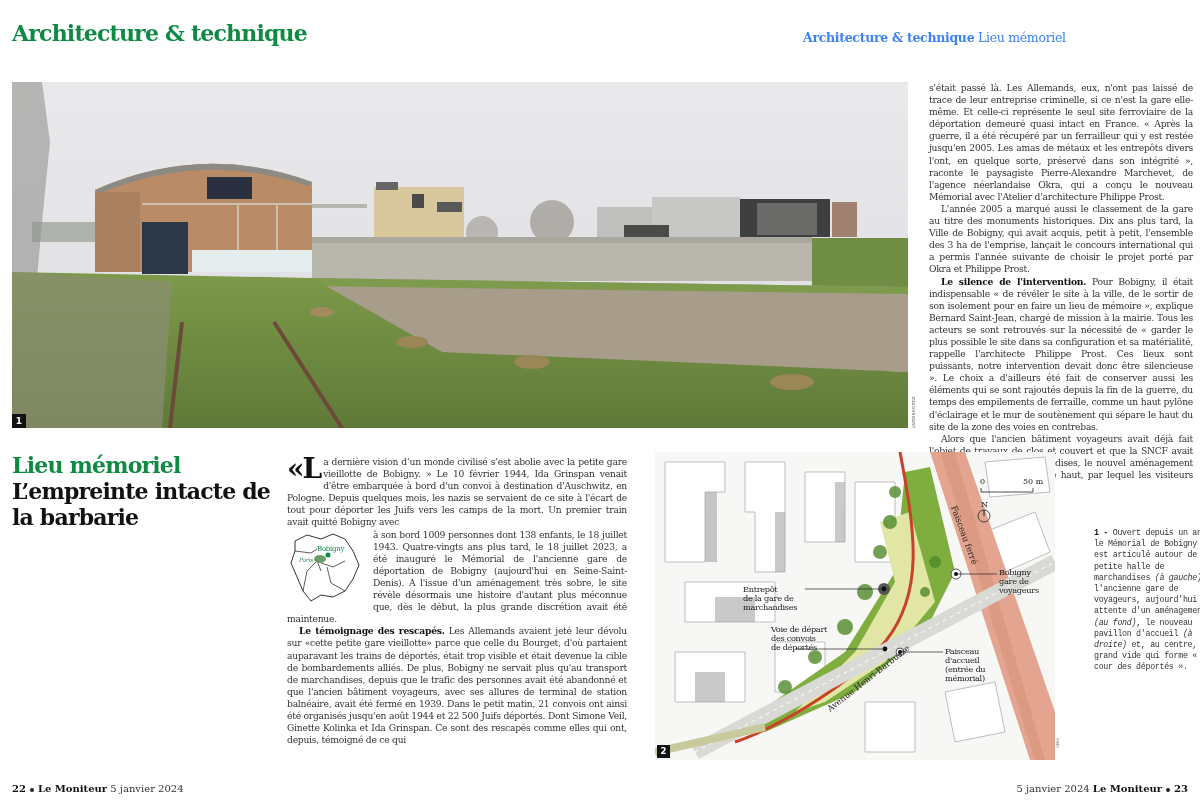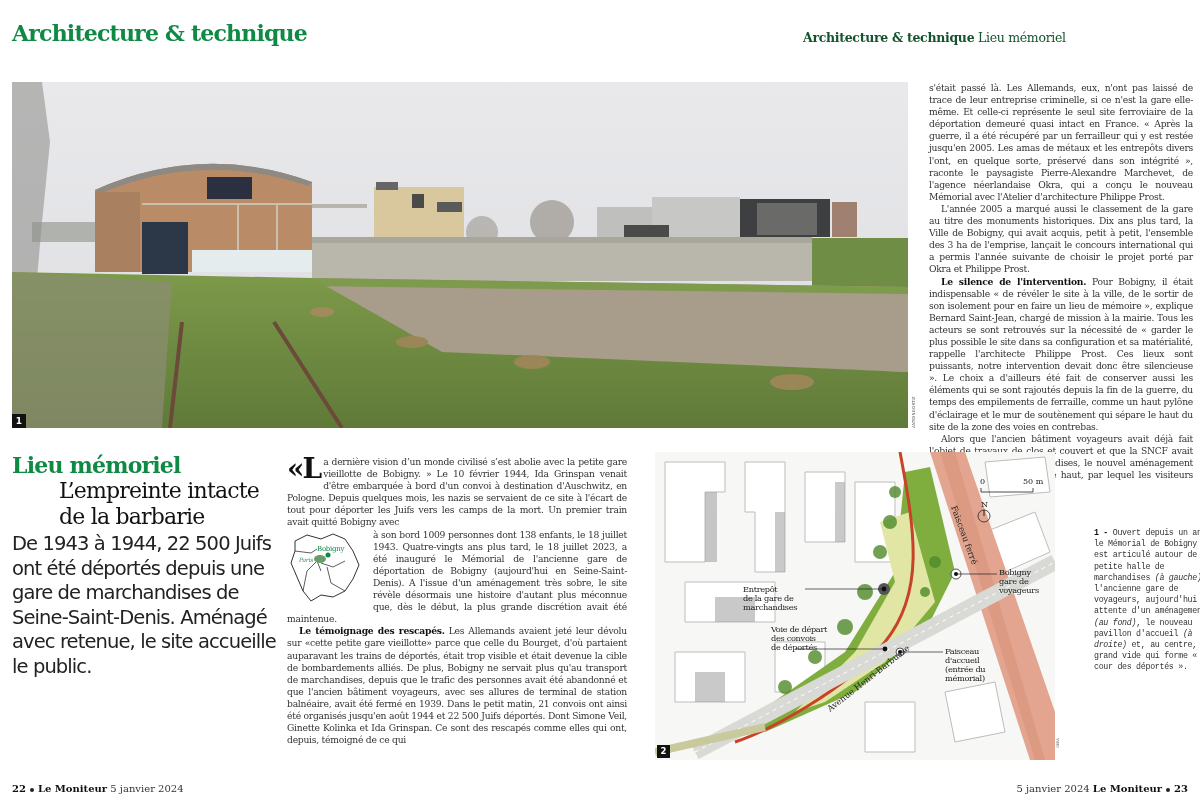--- a/index.html
+++ b/index.html
@@ -6,21 +6,21 @@
   html, body { width: 1200px; height: 807px; background: #ffffff; overflow: hidden; }
   body { position: relative; font-family: "DejaVu Serif", serif; color: #2a2a2a; }
 
   .rubric-left {
     position: absolute; left: 12px; top: 20px;
     font-family: "DejaVu Serif", serif; font-weight: bold;
     font-size: 22px; color: #0f8a44; letter-spacing: -0.8px;
   }
   .rubric-right {
     position: absolute; left: 803px; top: 30px;
-    font-family: "DejaVu Serif", serif; font-size: 12.5px; color: #14532d; letter-spacing: -0.3px;
+    font-family: "DejaVu Serif", serif; font-size: 12.5px; color: #3b82f6; letter-spacing: -0.3px;
   }
   .rubric-right b { font-weight: bold; }
 
   
   .photo {
     position: absolute; left: 12px; top: 82px; width: 896px; height: 346px; overflow: hidden;
     background: #e6e6e8;
   }
   .photo svg { display: block; }
   .photo-num {
@@ -44,22 +44,22 @@
 
   .col-right { position: absolute; left: 929px; top: 82px; width: 264px; }
 
   
   .headline { position: absolute; left: 12px; top: 452px; width: 265px; }
   .kicker {
     font-family: "DejaVu Serif", serif; font-weight: bold; font-size: 22px;
     color: #0f8a44; letter-spacing: -0.8px; line-height: 26px;
   }
   .title {
-    font-family: "DejaVu Serif", serif; font-weight: normal; font-size: 22px;
-    color: #111; letter-spacing: -0.8px; line-height: 26px; margin-left: 47px;
+    font-family: "DejaVu Serif", serif; font-weight: bold; font-size: 22px;
+    color: #111; letter-spacing: -0.8px; line-height: 26px;
   }
   .standfirst {
     font-family: "DejaVu Sans", sans-serif; font-weight: normal; font-size: 19.5px;
     color: #222; letter-spacing: -0.9px; line-height: 24.5px; margin-top: 2px;
   }
 
   .col-mid { position: absolute; left: 287px; top: 456px; width: 340px; }
   .dropcap-line { position: relative; }
   .dropcap {
     float: left; font-family: "DejaVu Serif", serif; font-weight: bold;
@@ -181,21 +181,20 @@
 <div class="col-right col-text">
   <p class="noindent">s'était passé là. Les Allemands, eux, n'ont pas laissé de trace de leur entreprise criminelle, si ce n'est la gare elle-même. Et celle-ci représente le seul site ferroviaire de la déportation demeuré quasi intact en France. « Après la guerre, il a été récupéré par un ferrailleur qui y est restée jusqu'en 2005. Les amas de métaux et les entrepôts divers l'ont, en quelque sorte, préservé dans son intégrité », raconte le paysagiste Pierre-Alexandre Marchevet, de l'agence néerlandaise Okra, qui a conçu le nouveau Mémorial avec l'Atelier d'architecture Philippe Prost.</p>
   <p>L'année 2005 a marqué aussi le classement de la gare au titre des monuments historiques. Dix ans plus tard, la Ville de Bobigny, qui avait acquis, petit à petit, l'ensemble des 3 ha de l'emprise, lançait le concours international qui a permis l'année suivante de choisir le projet porté par Okra et Philippe Prost.</p>
   <p><b>Le silence de l'intervention.</b><span> Pour Bobigny, il était indispensable « de révéler le site à la ville, de le sortir de son isolement pour en faire un lieu de mémoire », explique Bernard Saint-Jean, chargé de mission à la mairie. Tous les acteurs se sont retrouvés sur la nécessité de « garder le plus possible le site dans sa configuration et sa matérialité, rappelle l'architecte Philippe Prost. Ces lieux sont puissants, notre intervention devait donc être silencieuse ». Le choix a d'ailleurs été fait de conserver aussi les éléments qui se sont rajoutés depuis la fin de la guerre, du temps des empilements de ferraille, comme un haut pylône d'éclairage et le mur de soutènement qui sépare le haut du site de la zone des voies en contrebas.</span></p>
   <p>Alors que l'ancien bâtiment voyageurs avait déjà fait l'objet de travaux de clos et couvert et que la SNCF avait rénové la halle de marchandises, le nouvel aménagement s'est concentré sur l'espace haut, par lequel les visiteurs arrivent. Le seuil qu'ils</p>
 </div>
 
 <div class="headline">
   <div class="kicker">Lieu mémoriel</div>
   <div class="title">L’empreinte intacte de la barbarie</div>
-  <div class="standfirst">De 1943 à 1944, 22 500 Juifs ont été déportés depuis une gare de marchandises de Seine-Saint-Denis. Aménagé avec retenue, le site accueille le public.</div>
 </div>
 
 <div class="col-mid col-text">
   <p class="noindent dropcap-line">
     <span class="dropcap">«L</span><span>a dernière vision d’un monde civilisé s’est abolie avec la petite gare vieillotte de Bobigny. » Le 10 février 1944, Ida Grinspan venait d'être embarquée à bord d'un convoi à destination d'Auschwitz, en Pologne. Depuis quelques mois, les nazis se servaient de ce site à l'écart de tout pour déporter les Juifs vers les camps de la mort. Un premier train avait quitté Bobigny avec</span>
   </p>
   <p class="noindent">
     <span class="inset-map">
       <svg width="78" height="72" viewBox="0 0 78 72">
         <path d="M8 10 L20 4 L34 8 L46 3 L58 8 L66 20 L72 34 L66 48 L58 60 L46 66 L34 64 L24 70 L16 60 L10 46 L4 32 L8 20 Z" fill="#fff" stroke="#333" stroke-width="1"></path>

